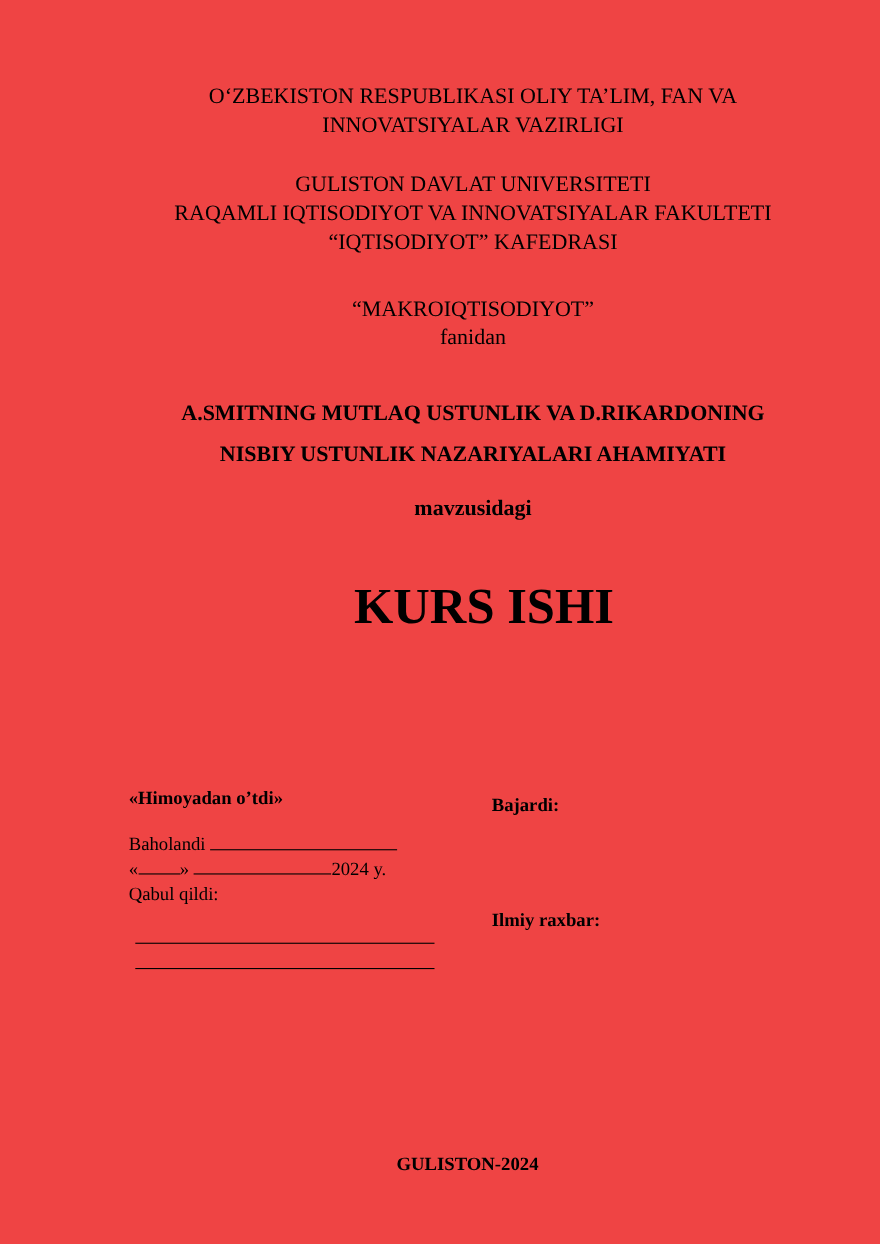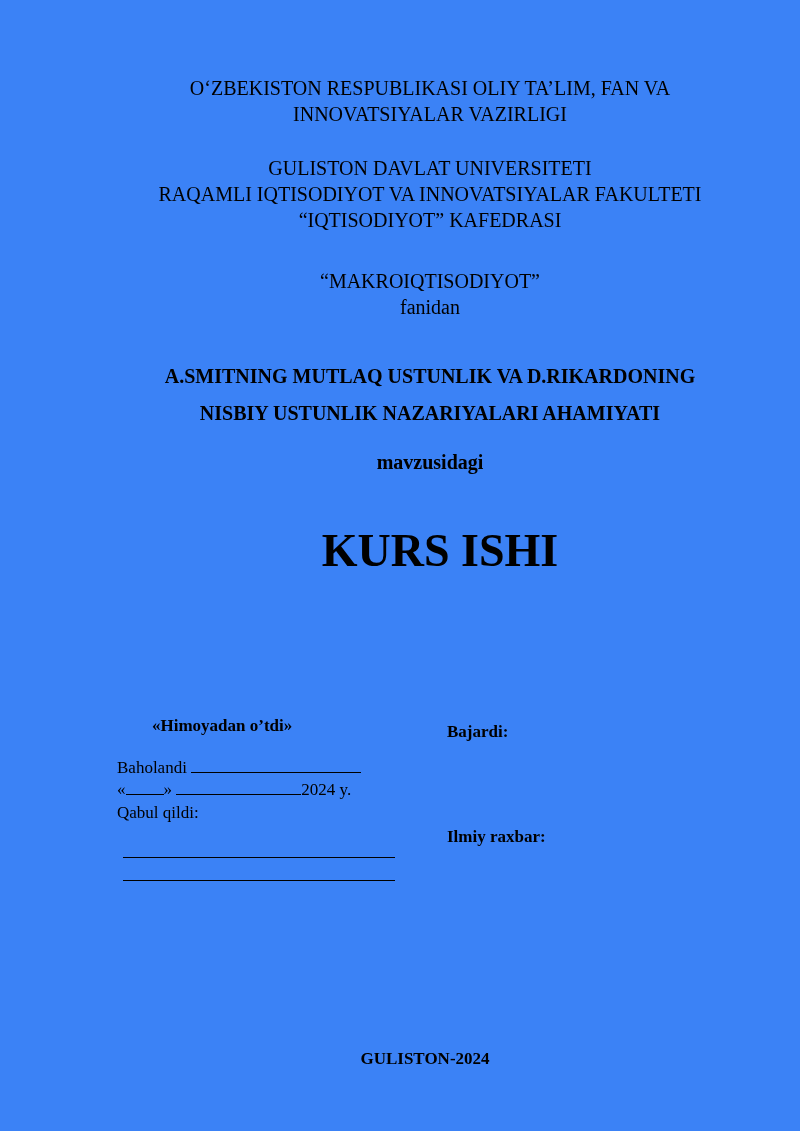--- a/index.html
+++ b/index.html
@@ -13,21 +13,21 @@
       position: relative;
       overflow: hidden;
       font-family: "Liberation Serif", "DejaVu Serif", serif;
       color: #000000;
     }
     .page {
       position: absolute;
       left: 0; top: 0;
       width: 800px;
       height: 1131px;
-      background: #3b82f6;
+      background: #ef4444;
     }
     .center-line {
       position: absolute;
       left: 0;
       width: 860px;
       text-align: center;
       font-size: 20px;
       line-height: 24px;
       white-space: nowrap;
     }
@@ -62,21 +62,20 @@
       left: 117px;
       top: 716px;
       width: 290px;
       font-size: 17px;
     }
     .himoya {
       position: absolute;
       left: 0; top: 0;
       font-weight: bold;
       white-space: nowrap;
-      margin-left: 35px;
     }
     .baholandi-row {
       position: absolute;
       left: 0; top: 42px;
       white-space: nowrap;
     }
     .uline {
       display: inline-block;
       border-bottom: 1.5px solid #000;
       vertical-align: baseline;

